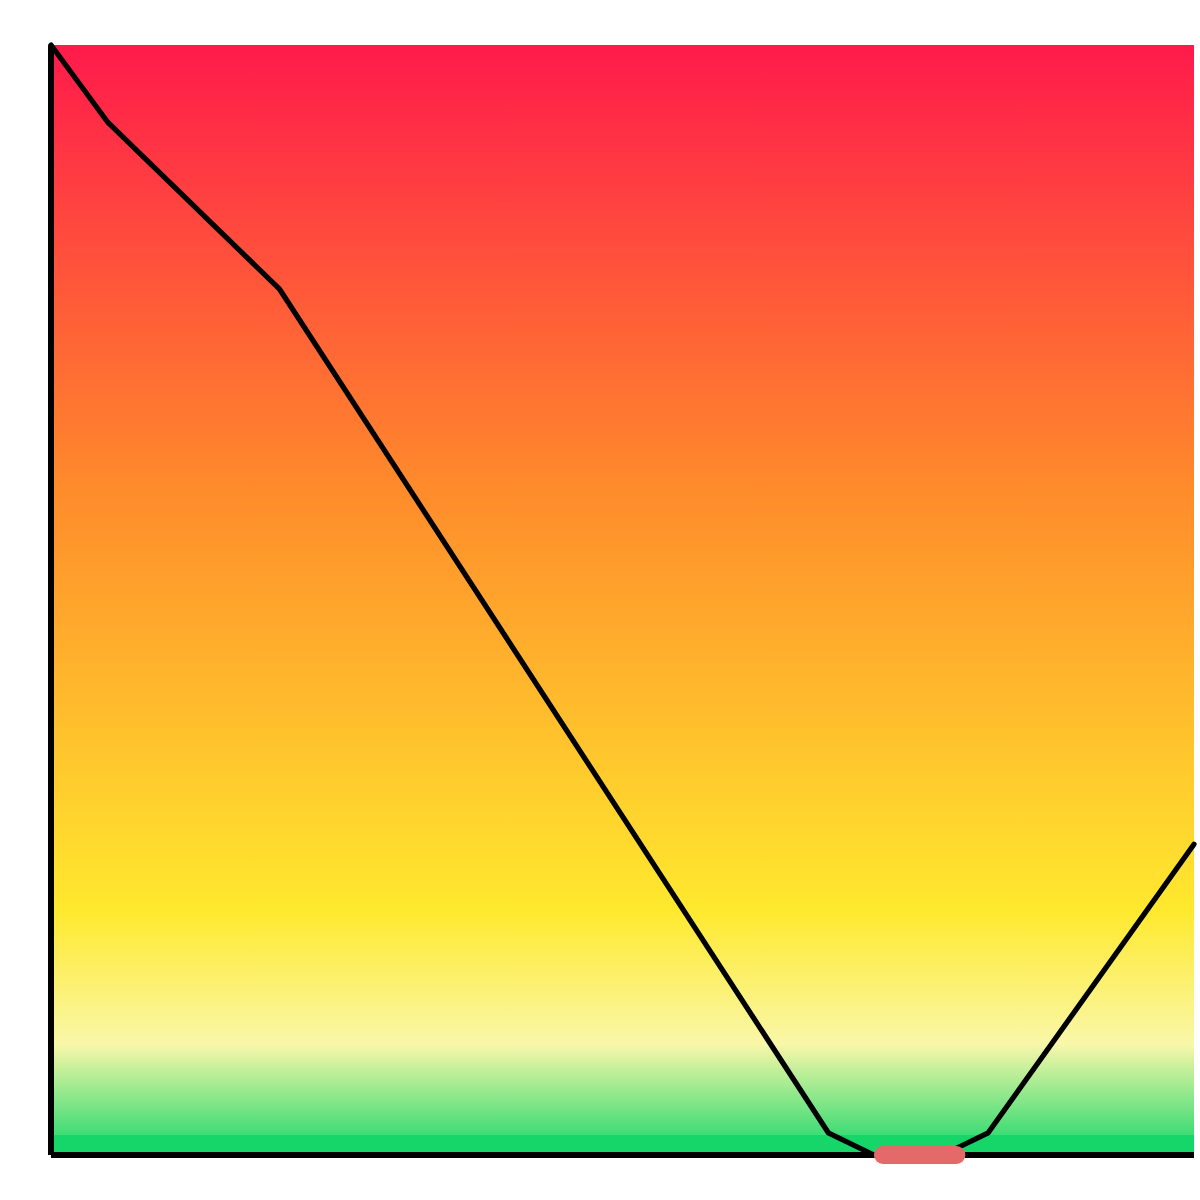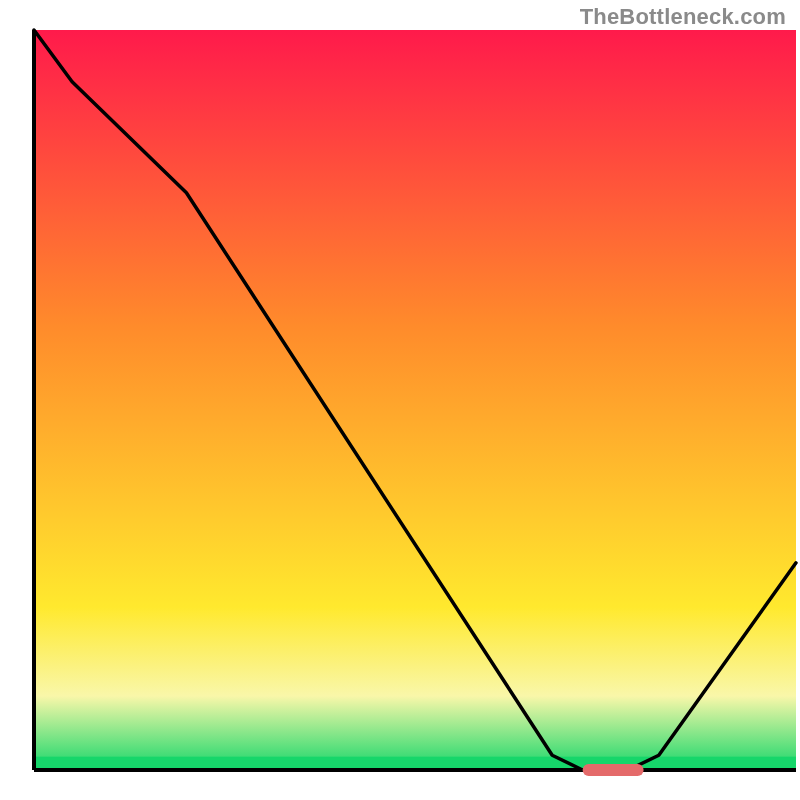--- a/index.html
+++ b/index.html
@@ -28,21 +28,20 @@
   }
   svg {
     display: block;
   }
 </style>
 </head>
 <body>
 
 <div class="stage">
 
-  <div class="watermark">TheBottleneck.com</div>
 
   <svg id="chart-svg" width="800" height="800" viewBox="0 0 800 800">
     <defs>
       <linearGradient id="bg-grad" x1="0" y1="0" x2="0" y2="1">
         <stop id="g-red" offset="0%" stop-color="#ff1a4b"></stop>
         <stop id="g-orange" offset="40%" stop-color="#ff8b2b"></stop>
         <stop id="g-yellow" offset="78%" stop-color="#ffe92e"></stop>
         <stop id="g-pale" offset="90%" stop-color="#f9f7a9"></stop>
         <stop id="g-green" offset="100%" stop-color="#16d66a"></stop>
       </linearGradient>

